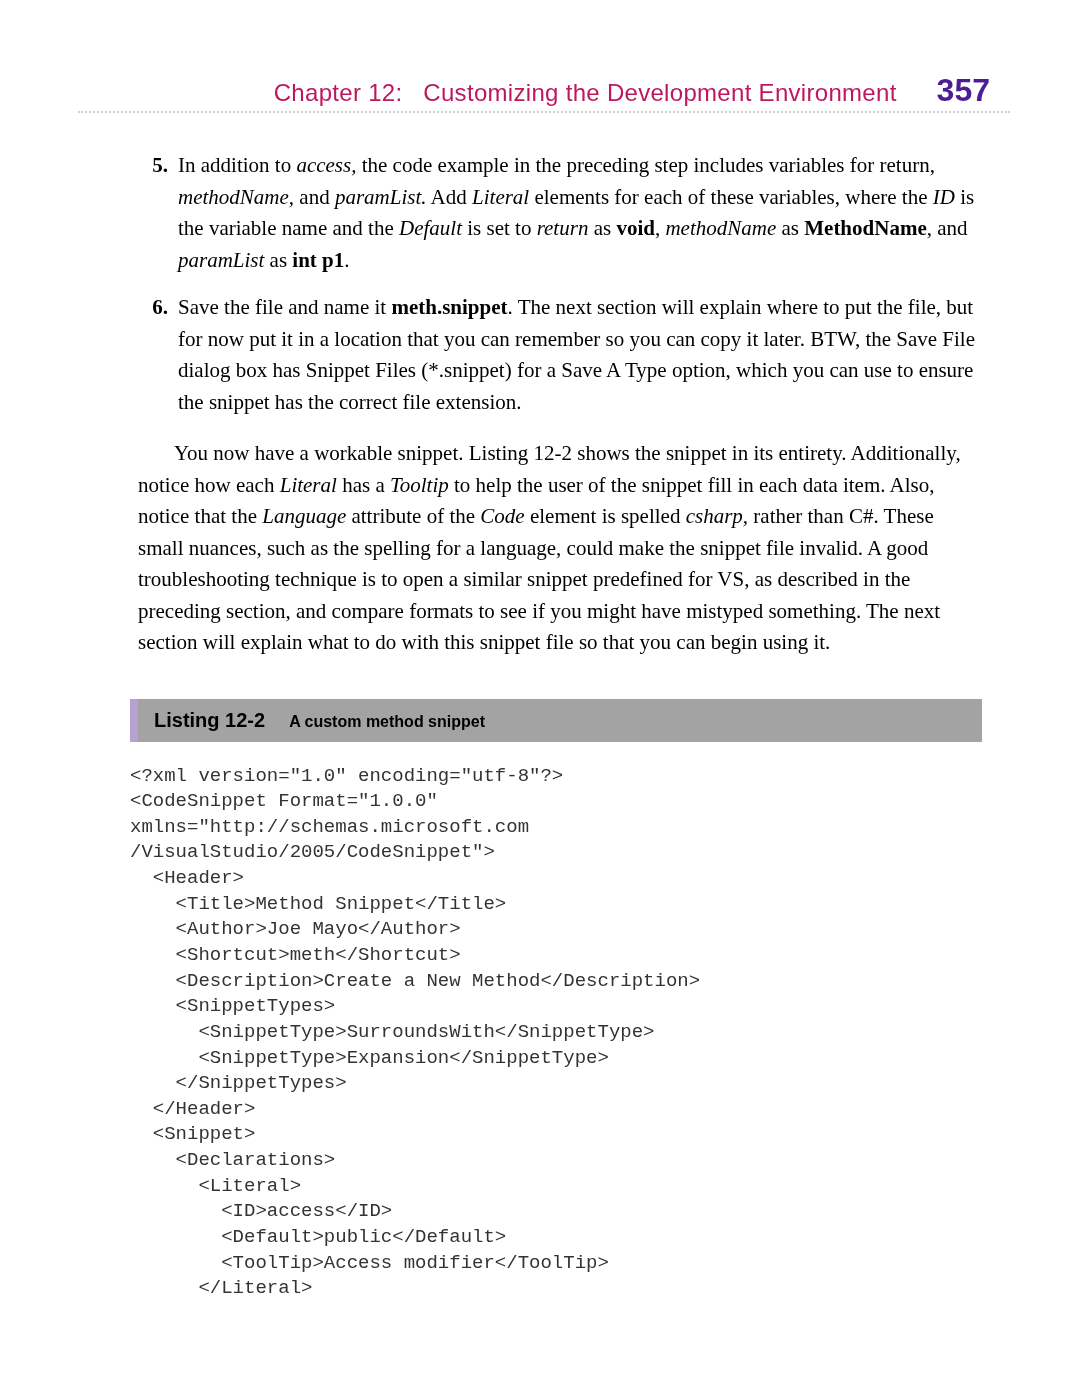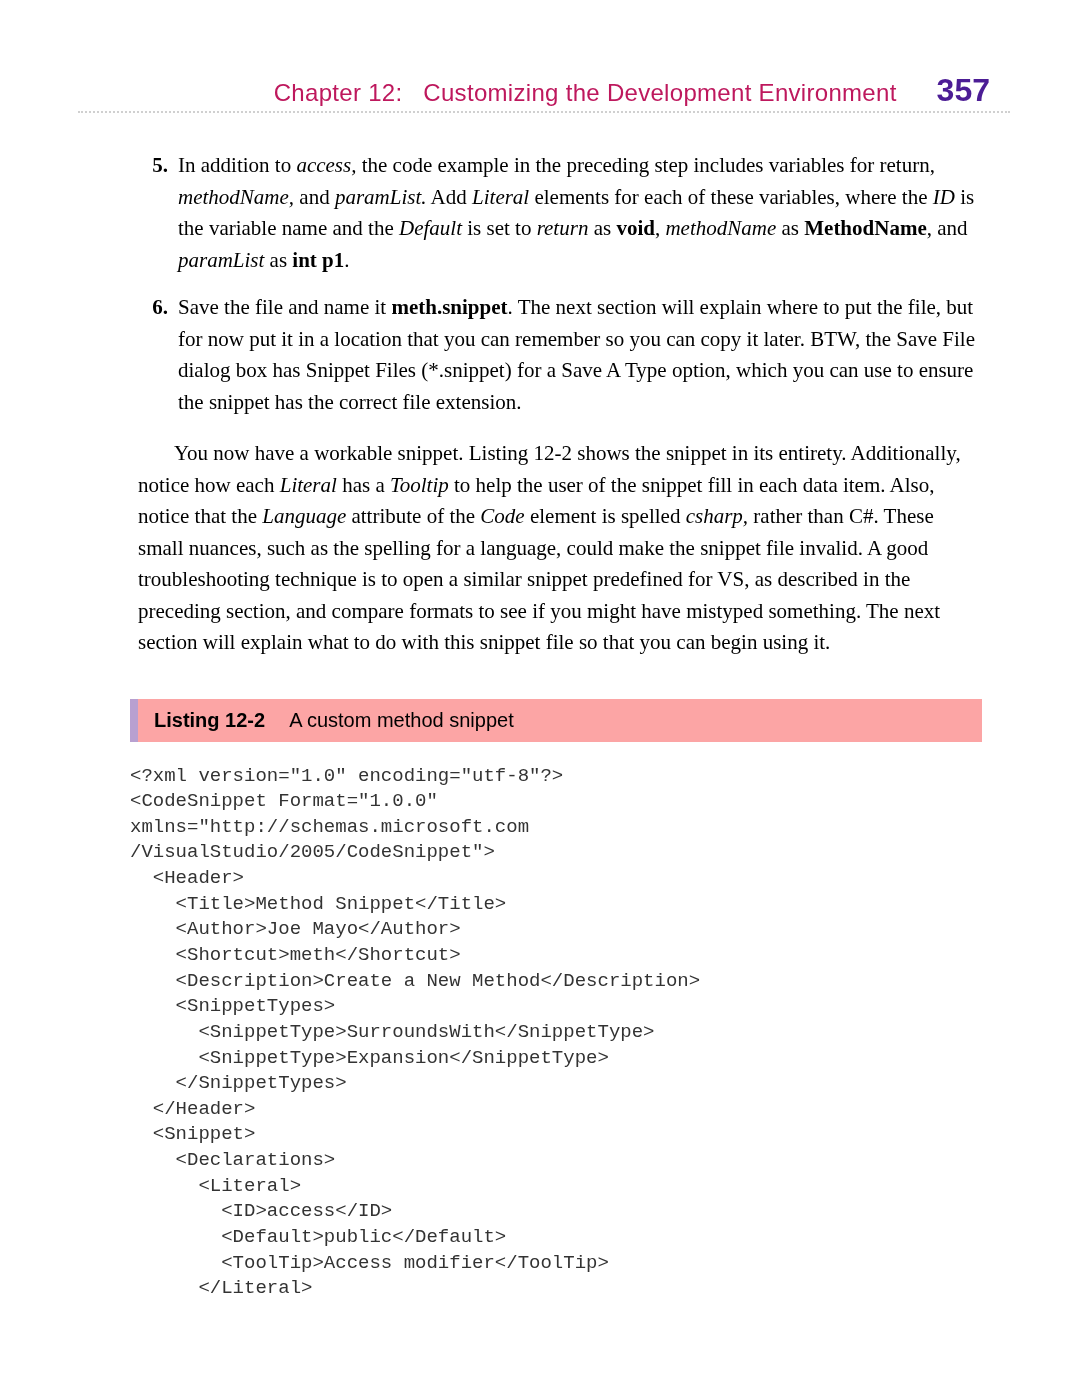--- a/index.html
+++ b/index.html
@@ -74,37 +74,37 @@
       font-weight: 700;
     }
     .paragraph {
       font-size: 21px;
       line-height: 1.5;
       margin-top: 20px;
       margin-bottom: 40px;
       text-indent: 36px;
     }
     .listing-header {
-      background: #fca5a5;
+      background: #a3a3a3;
       border-left: 8px solid #b8a0d0;
       padding: 10px 16px;
       margin-bottom: 22px;
       margin-left: -8px;
       display: flex;
       align-items: baseline;
       font-family: 'Helvetica Neue', Helvetica, Arial, sans-serif;
     }
     .listing-label {
       font-weight: 700;
       font-size: 20px;
       margin-right: 24px;
     }
     .listing-title {
-      font-weight: 400;
-      font-size: 20px;
+      font-weight: 700;
+      font-size: 16px;
     }
     .code-block {
       font-family: 'Courier New', Courier, monospace;
       font-size: 19px;
       line-height: 1.35;
       white-space: pre;
       color: #333333;
       margin-left: -8px;
     }
   </style>

